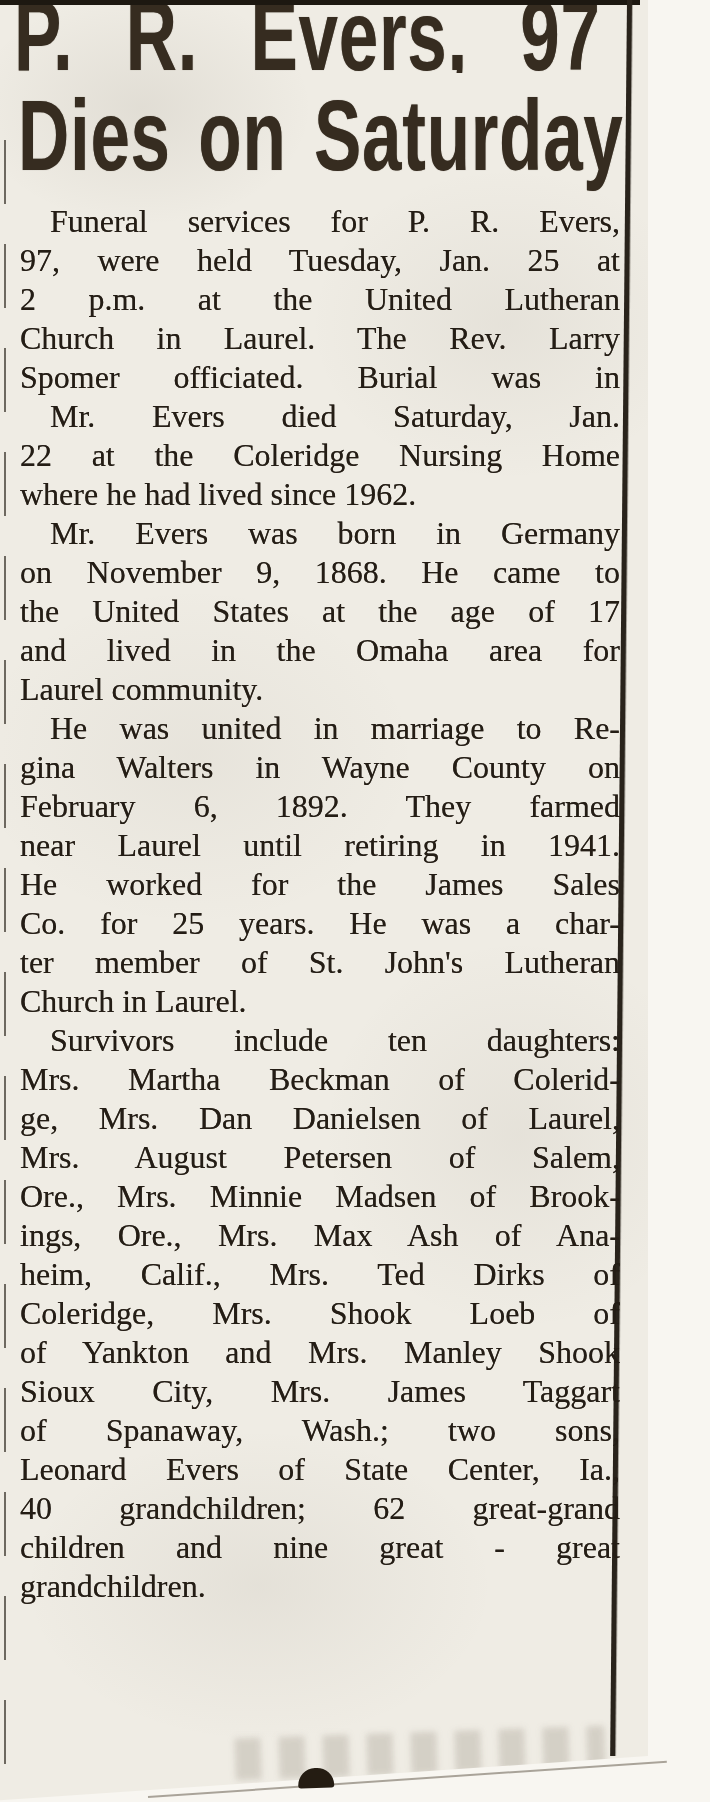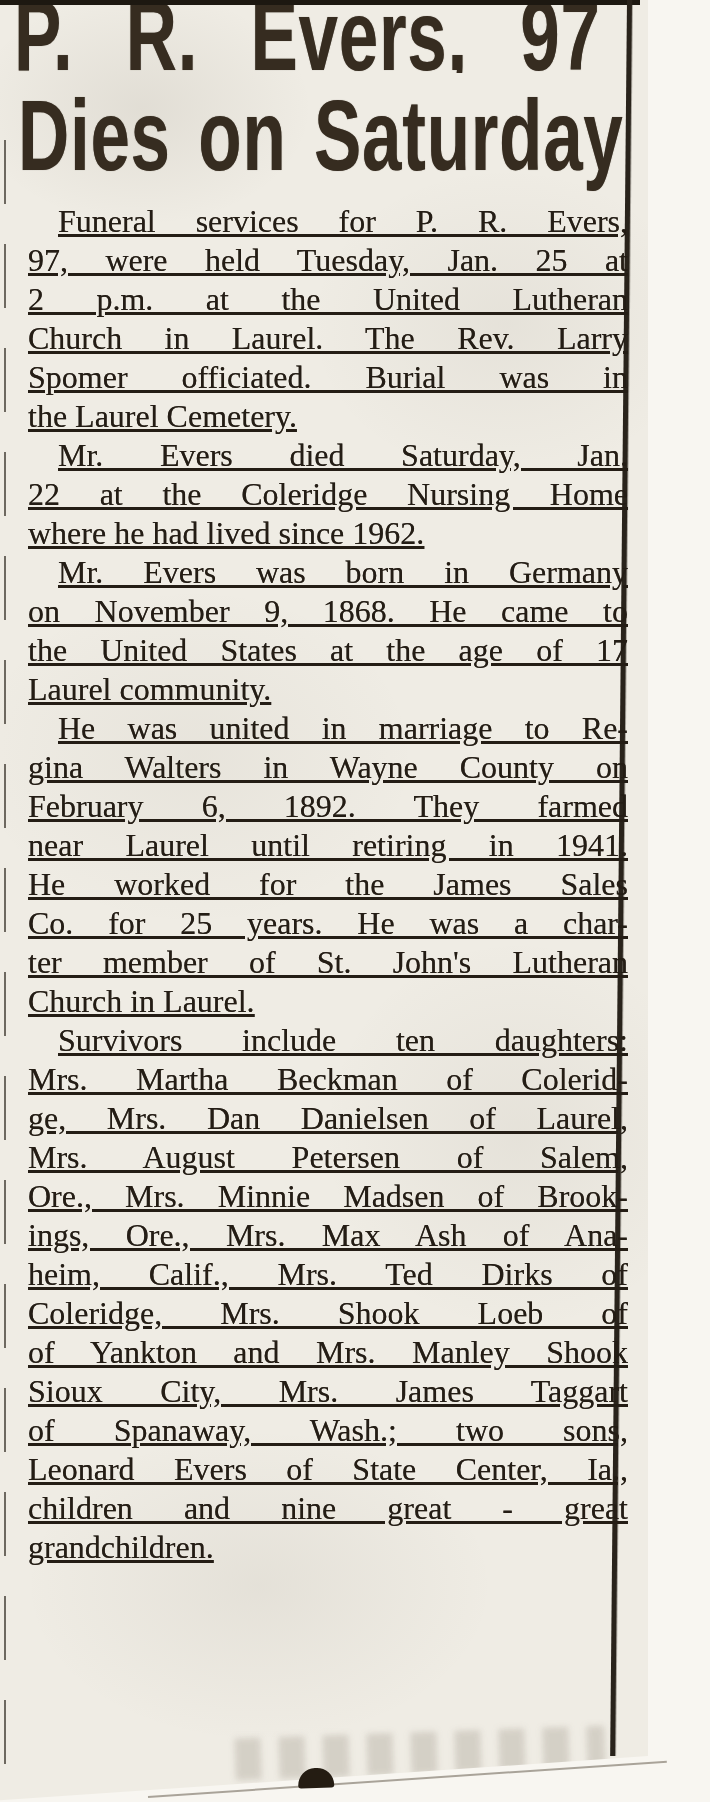--- a/index.html
+++ b/index.html
@@ -70,24 +70,23 @@
   .hl2{
     position:absolute;left:4px;top:80px;
     display:inline-block;white-space:nowrap;
     font-size:100px;line-height:100px;
     word-spacing:10px;letter-spacing:1px;
     transform:scaleX(0.71);transform-origin:left top;
     text-shadow:0 0 1px rgba(54,44,32,.6);
   }
   
   .body-col{
-    position:absolute;left:28px;top:202px;width:600px;
+    position:absolute;left:20px;top:202px;width:600px;
     color:var(--ink);
     font-size:32px;
-    text-decoration:underline;
   }
   .line{
     height:39px;line-height:39px;
     text-align:justify;text-align-last:justify;
     text-shadow:0 0 0.6px rgba(36,29,21,.75);
   }
   .line.first{padding-left:30px;}
   .line.last{text-align-last:left;}
   
   .ghost{
@@ -130,27 +129,27 @@
         </span>
       <span class="hl2">Dies on Saturday</span>
     </h1>
 
     <div class="body-col" id="article-body">
         <div class="line first">Funeral services for P. R. Evers,</div>
         <div class="line">97, were held Tuesday, Jan. 25 at</div>
         <div class="line">2 p.m. at the United Lutheran</div>
         <div class="line">Church in Laurel. The Rev. Larry</div>
         <div class="line">Spomer officiated. Burial was in</div>
-        <div class="line last">the Laurel Cemetery.</div>
         <div class="line first">Mr. Evers died Saturday, Jan.</div>
         <div class="line">22 at the Coleridge Nursing Home</div>
         <div class="line last">where he had lived since 1962.</div>
         <div class="line first">Mr. Evers was born in Germany</div>
         <div class="line">on November 9, 1868. He came to</div>
         <div class="line">the United States at the age of 17</div>
+        <div class="line">and lived in the Omaha area for</div>
         <div class="line last">Laurel community.</div>
         <div class="line first">He was united in marriage to Re-</div>
         <div class="line">gina Walters in Wayne County on</div>
         <div class="line">February 6, 1892. They farmed</div>
         <div class="line">near Laurel until retiring in 1941.</div>
         <div class="line">He worked for the James Sales</div>
         <div class="line">Co. for 25 years. He was a char-</div>
         <div class="line">ter member of St. John's Lutheran</div>
         <div class="line last">Church in Laurel.</div>
         <div class="line first">Survivors include ten daughters:</div>
@@ -158,20 +157,21 @@
         <div class="line">ge, Mrs. Dan Danielsen of Laurel,</div>
         <div class="line">Mrs. August Petersen of Salem,</div>
         <div class="line">Ore., Mrs. Minnie Madsen of Brook-</div>
         <div class="line">ings, Ore., Mrs. Max Ash of Ana-</div>
         <div class="line">heim, Calif., Mrs. Ted Dirks of</div>
         <div class="line">Coleridge, Mrs. Shook Loeb of</div>
         <div class="line">of Yankton and Mrs. Manley Shook</div>
         <div class="line">Sioux City, Mrs. James Taggart</div>
         <div class="line">of Spanaway, Wash.; two sons,</div>
         <div class="line">Leonard Evers of State Center, Ia.,</div>
+        <div class="line">40 grandchildren; 62 great-grand</div>
         <div class="line">children and nine great - great</div>
         <div class="line last">grandchildren.</div>
       </div>
 
     <div class="ghost"></div>
   </div>
 
   <div class="bottom-cut"></div>
   <div class="cut-line"></div>
   <div class="ink-dot"></div>

